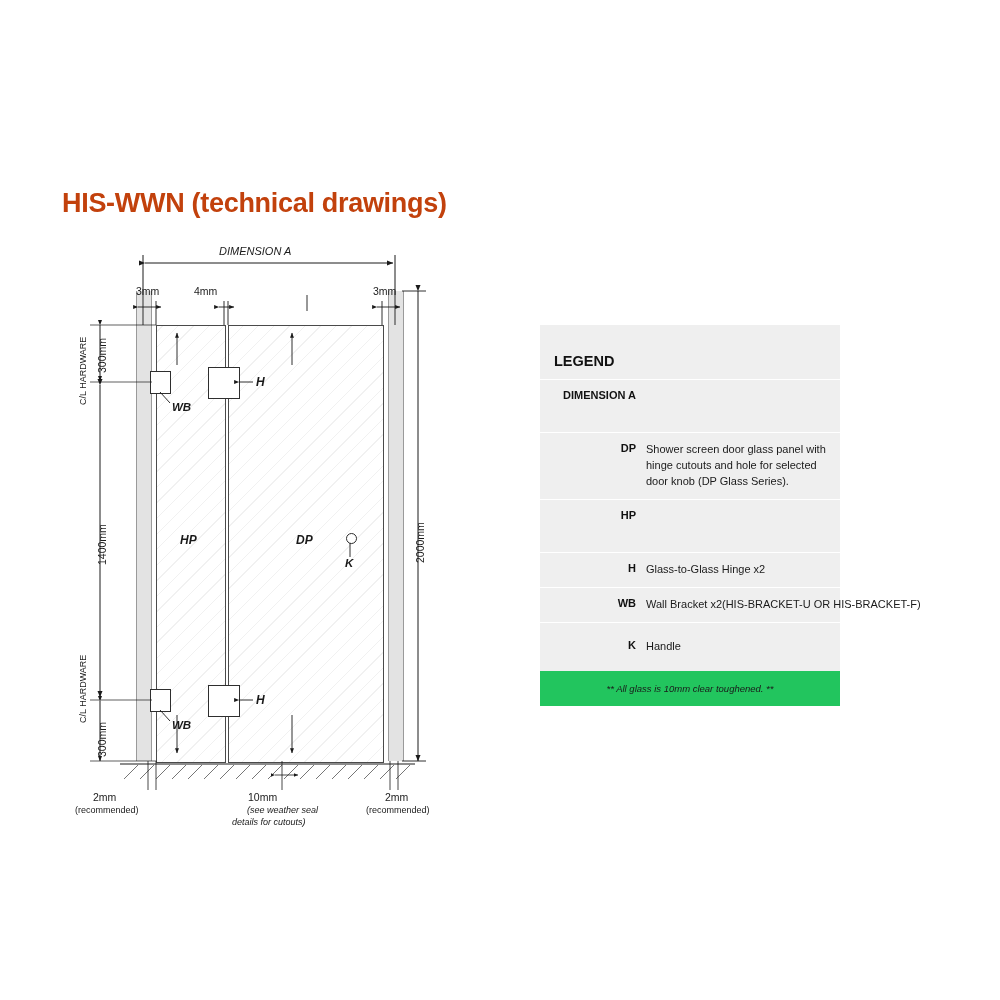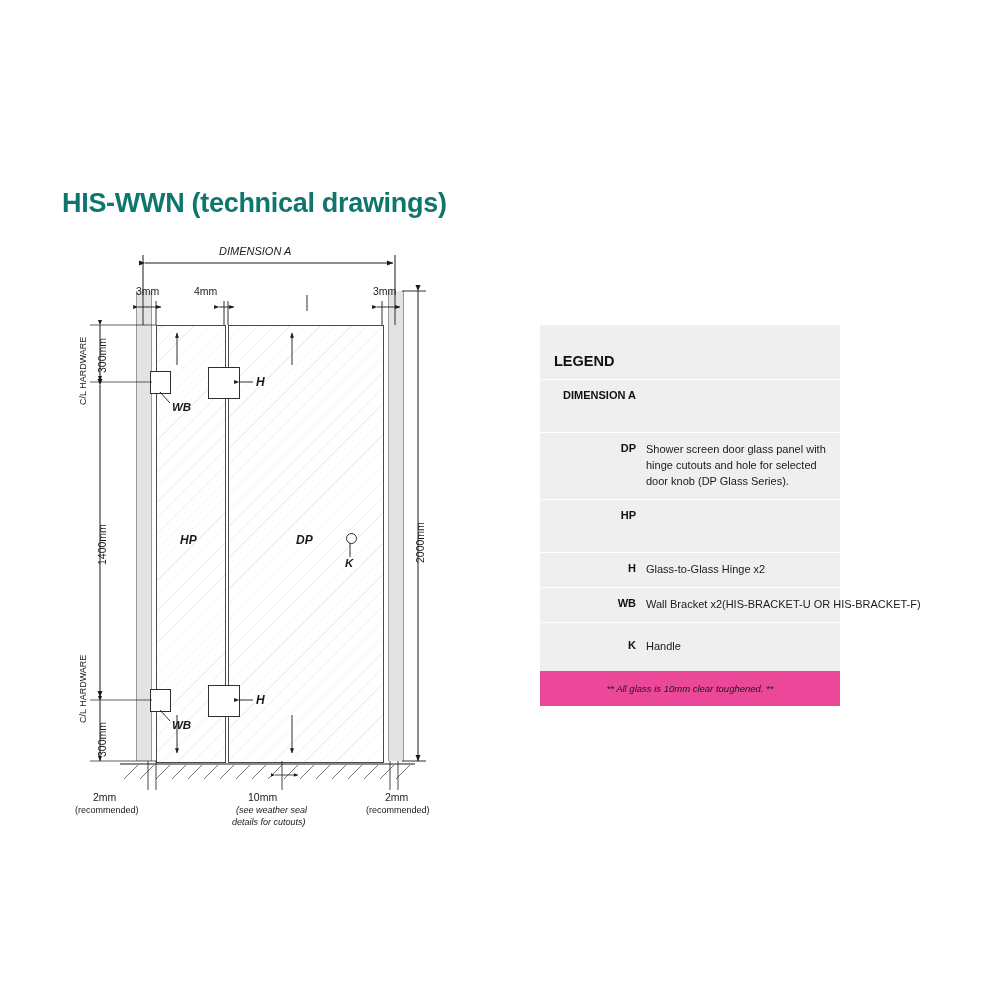--- a/index.html
+++ b/index.html
@@ -15,21 +15,21 @@
     color: #1a1a1a;
     overflow: hidden;
   }
   #title {
     position: absolute;
     left: 62px;
     top: 188px;
     font-size: 27px;
     font-weight: bold;
     letter-spacing: -0.3px;
-    color: #0f766e;
+    color: #c2410c;
   }
 
   
   #drawing {
     position: absolute;
     left: 60px;
     top: 245px;
     width: 420px;
     height: 600px;
   }
@@ -125,21 +125,21 @@
     padding-right: 6px;
   }
   .legend-row.wide .desc { white-space: nowrap; }
   .legend-row.tall { min-height: 34px; }
   #legend .footnote {
     font-size: 9.5px;
     font-style: italic;
     text-align: center;
     padding: 12px 8px 12px 8px;
     color: #1a1a1a;
-    background: #ec4899;
+    background: #22c55e;
   }
 </style>
 </head>
 <body>
 
 <div id="title">HIS-WWN (technical drawings)</div>
 
 <div id="drawing">
 
   <div class="wall" style="left:76px; top:46px; width:14px; height:470px;"></div>
@@ -261,21 +261,21 @@
 
   <div class="lbl vert" style="left:18px; top:160px; transform:rotate(-90deg); font-size:9px;">C/L HARDWARE</div>
   <div class="lbl vert" style="left:18px; top:478px; transform:rotate(-90deg); font-size:9px;">C/L HARDWARE</div>
 
   <div class="lbl vert" style="left:354px; top:318px; transform:rotate(-90deg);">2000mm</div>
 
   <div class="lbl" style="left:33px; top:546px;">2mm</div>
   <div class="lbl" style="left:15px; top:560px; font-size:9px;">(recommended)</div>
 
   <div class="lbl" style="left:188px; top:546px;">10mm</div>
-  <div class="lbl italic" style="left:176px; top:560px; font-size:9px;">(see weather seal</div>
+  <div class="lbl italic" style="left:187px; top:560px; font-size:9px;">(see weather seal</div>
   <div class="lbl italic" style="left:172px; top:572px; font-size:9px;">details for cutouts)</div>
 
   <div class="lbl" style="left:325px; top:546px;">2mm</div>
   <div class="lbl" style="left:306px; top:560px; font-size:9px;">(recommended)</div>
 </div>
 
 <div id="legend">
   <div class="legend-title">LEGEND</div>
 
   <div class="legend-row tall">

